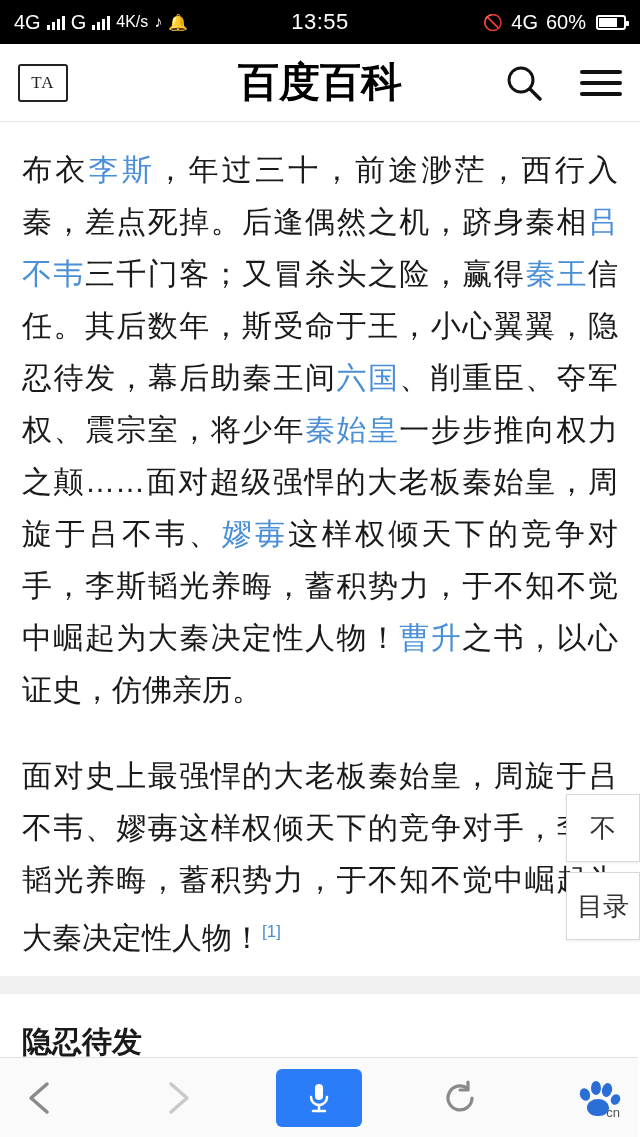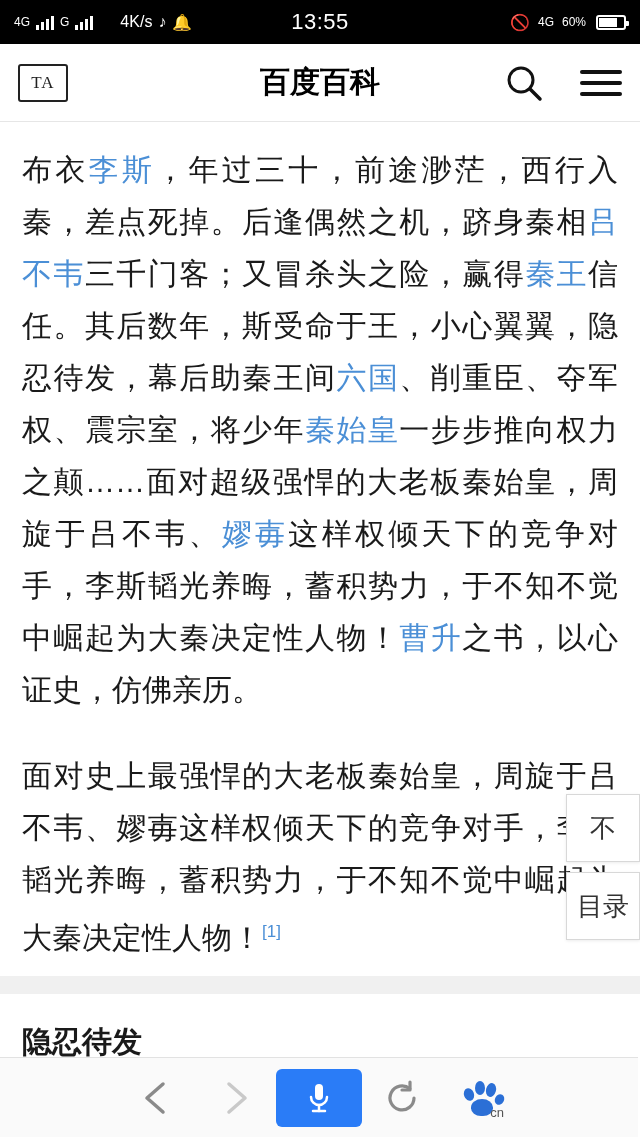--- a/index.html
+++ b/index.html
@@ -30,37 +30,37 @@
   .sb-left { display: flex; align-items: center; gap: 6px; }
   .sb-right { display: flex; align-items: center; gap: 8px; margin-left: auto; }
   .sb-center {
     position: absolute;
     left: 0; right: 0;
     text-align: center;
     font-size: 22px;
     letter-spacing: 0.5px;
     pointer-events: none;
   }
-  .net-label { font-size: 12px; }
+  .net-label { font-size: 20px; }
   .bars {
     display: inline-flex;
     align-items: flex-end;
     gap: 2px;
     height: 16px;
   }
   .bars i {
     display: block;
     width: 3px;
     background: #fff;
   }
   .bars i:nth-child(1) { height: 5px; }
   .bars i:nth-child(2) { height: 8px; }
   .bars i:nth-child(3) { height: 11px; }
   .bars i:nth-child(4) { height: 14px; }
-  .speed { font-size: 16px; margin-left: 21px; }
+  .speed { font-size: 16px; }
   .glyph { font-size: 16px; }
   .battery {
     display: inline-flex;
     align-items: center;
   }
   .battery .shell {
     width: 30px; height: 15px;
     border: 2px solid #fff;
     border-radius: 3px;
     position: relative;
@@ -103,21 +103,21 @@
     font-size: 17px;
     letter-spacing: 1px;
     color: #222;
     font-family: "Liberation Serif", serif;
     text-align: right;
   }
   .app-title {
     position: absolute;
     left: 0; right: 0;
     text-align: center;
-    font-size: 30px;
+    font-size: 41px;
     font-weight: bold;
     color: #000;
     pointer-events: none;
   }
   .appbar-right {
     margin-left: auto;
     display: flex;
     align-items: center;
     gap: 36px;
     z-index: 2;
@@ -186,21 +186,21 @@
 
   
   .bottombar {
     position: absolute;
     left: 0; right: 2px; bottom: 0;
     height: 80px;
     background: #fafafa;
     border-top: 1px solid #e2e2e2;
     display: flex;
     align-items: center;
-    justify-content: center;
+    justify-content: space-between;
     box-sizing: border-box;
   }
   .bb-item {
     display: flex;
     align-items: center;
     justify-content: center;
     width: 80px;
     height: 64px;
     color: #9a9a9a;
   }

